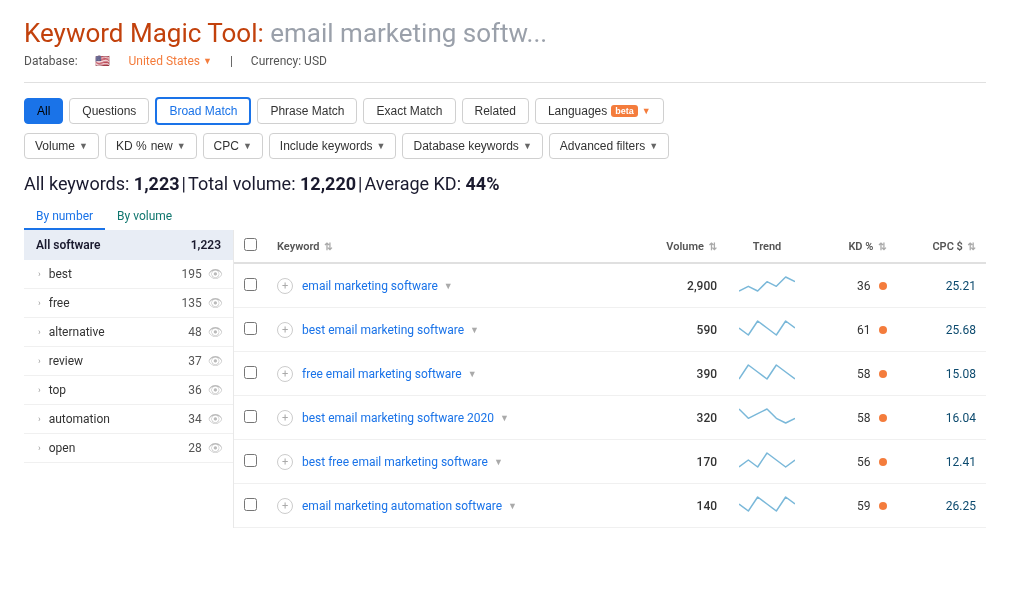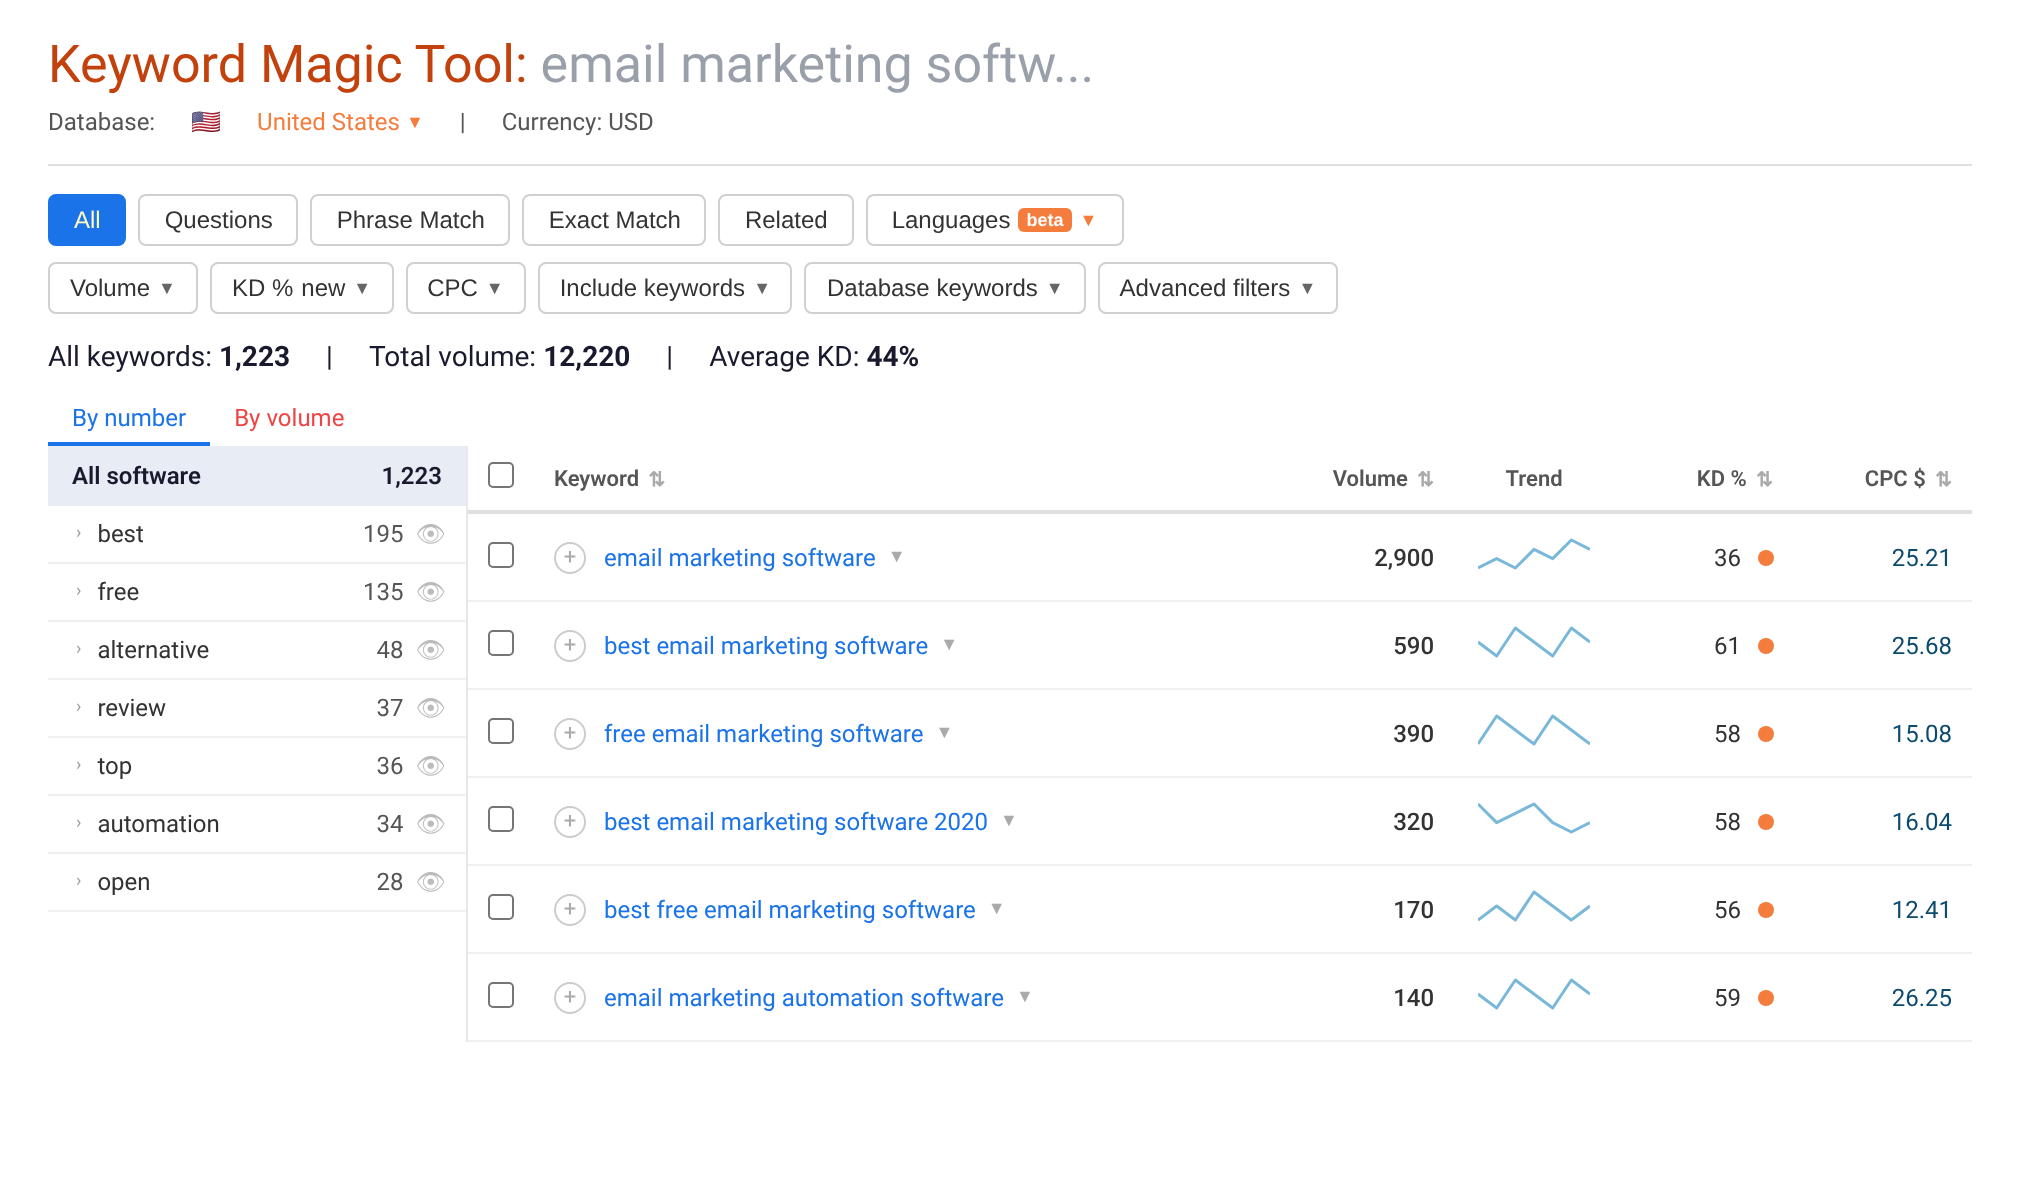--- a/index.html
+++ b/index.html
@@ -9,36 +9,36 @@
     
     .header-title { font-size: 26px; font-weight: 700; color: #1a1a2e; margin-bottom: 6px; }
     .header-title span { color: #c2410c; font-weight: 400; }
     .header-sub { font-size: 12px; color: #555; display: flex; align-items: center; gap: 18px; margin-bottom: 14px; padding-bottom: 14px; border-bottom: 1px solid #e0e0e0; }
     .header-sub .db-link { color: #f47c3c; display: flex; align-items: center; gap: 3px; cursor: pointer; text-decoration: none; }
     .chevron-small { font-size: 9px; color: #f47c3c; }
 
     
     .toolbar-row { display: flex; align-items: center; gap: 6px; margin-bottom: 8px; flex-wrap: wrap; }
     .tab-btn { padding: 5px 12px; border-radius: 4px; border: 1px solid #d0d0d0; background: #fff; cursor: pointer; font-size: 12px; color: #333; white-space: nowrap; display: flex; align-items: center; gap: 4px; }
-    .tab-btn.active-blue { background: #1a73e8; color: #fef9c3; border-color: #1a73e8; }
+    .tab-btn.active-blue { background: #1a73e8; color: #000000; border-color: #1a73e8; }
     .tab-btn.active-border { border: 2px solid #1a73e8; color: #1a73e8; background: #fff; }
     .tab-btn .beta-badge { background: #f47c3c; color: #fff; font-size: 9px; padding: 1px 4px; border-radius: 3px; font-weight: 600; }
 
     .filter-row { display: flex; align-items: center; gap: 6px; margin-bottom: 14px; flex-wrap: wrap; }
     .filter-btn { padding: 5px 10px; border-radius: 4px; border: 1px solid #d0d0d0; background: #fff; cursor: pointer; font-size: 12px; color: #333; display: flex; align-items: center; gap: 4px; white-space: nowrap; }
     .filter-btn .chevron { font-size: 9px; color: #666; }
 
     
-    .stats-bar { display: flex; align-items: center; gap: 18px; margin-bottom: 10px; font-size: 14px; color: #333; }
+    .stats-bar { display: flex; align-items: center; gap: 2px; margin-bottom: 10px; font-size: 18px; color: #333; }
     .stats-bar span { color: #1a1a2e; }
     .stats-bar strong { color: #1a1a2e; }
 
     
     .sort-tabs { display: flex; gap: 0; margin-bottom: 0; }
-    .sort-tab { padding: 5px 12px; font-size: 12px; color: #ef4444; cursor: pointer; border-bottom: 2px solid transparent; }
+    .sort-tab { padding: 5px 12px; font-size: 12px; color: #0f766e; cursor: pointer; border-bottom: 2px solid transparent; }
     .sort-tab.active { color: #1a73e8; border-bottom: 2px solid #1a73e8; }
 
     
     .main-layout { display: flex; gap: 0; }
 
     
     .sidebar { width: 210px; min-width: 210px; border-right: 1px solid #e8e8e8; }
     .sidebar-header { background: #e8edf5; padding: 8px 12px; display: flex; justify-content: space-between; align-items: center; font-size: 12px; font-weight: 600; color: #1a1a2e; }
     .sidebar-item { display: flex; align-items: center; padding: 7px 10px 7px 14px; border-bottom: 1px solid #f0f0f0; cursor: pointer; }
     .sidebar-chevron { color: #999; font-size: 9px; margin-right: 8px; }
@@ -95,20 +95,21 @@
       <span>United States</span>
       <span class="chevron-small">▼</span>
     </a>
     <span>|</span>
     <span>Currency: USD</span>
   </div>
 
   <div class="toolbar-row">
     <button class="tab-btn active-blue">All</button>
     <button class="tab-btn">Questions</button>
+    <button class="tab-btn active-border">Broad Match</button>
     <button class="tab-btn">Phrase Match</button>
     <button class="tab-btn">Exact Match</button>
     <button class="tab-btn">Related</button>
     <button class="tab-btn">
       <span>Languages</span>
       <span class="beta-badge">beta</span>
       <span class="chevron-small">▼</span>
     </button>
   </div>
 

